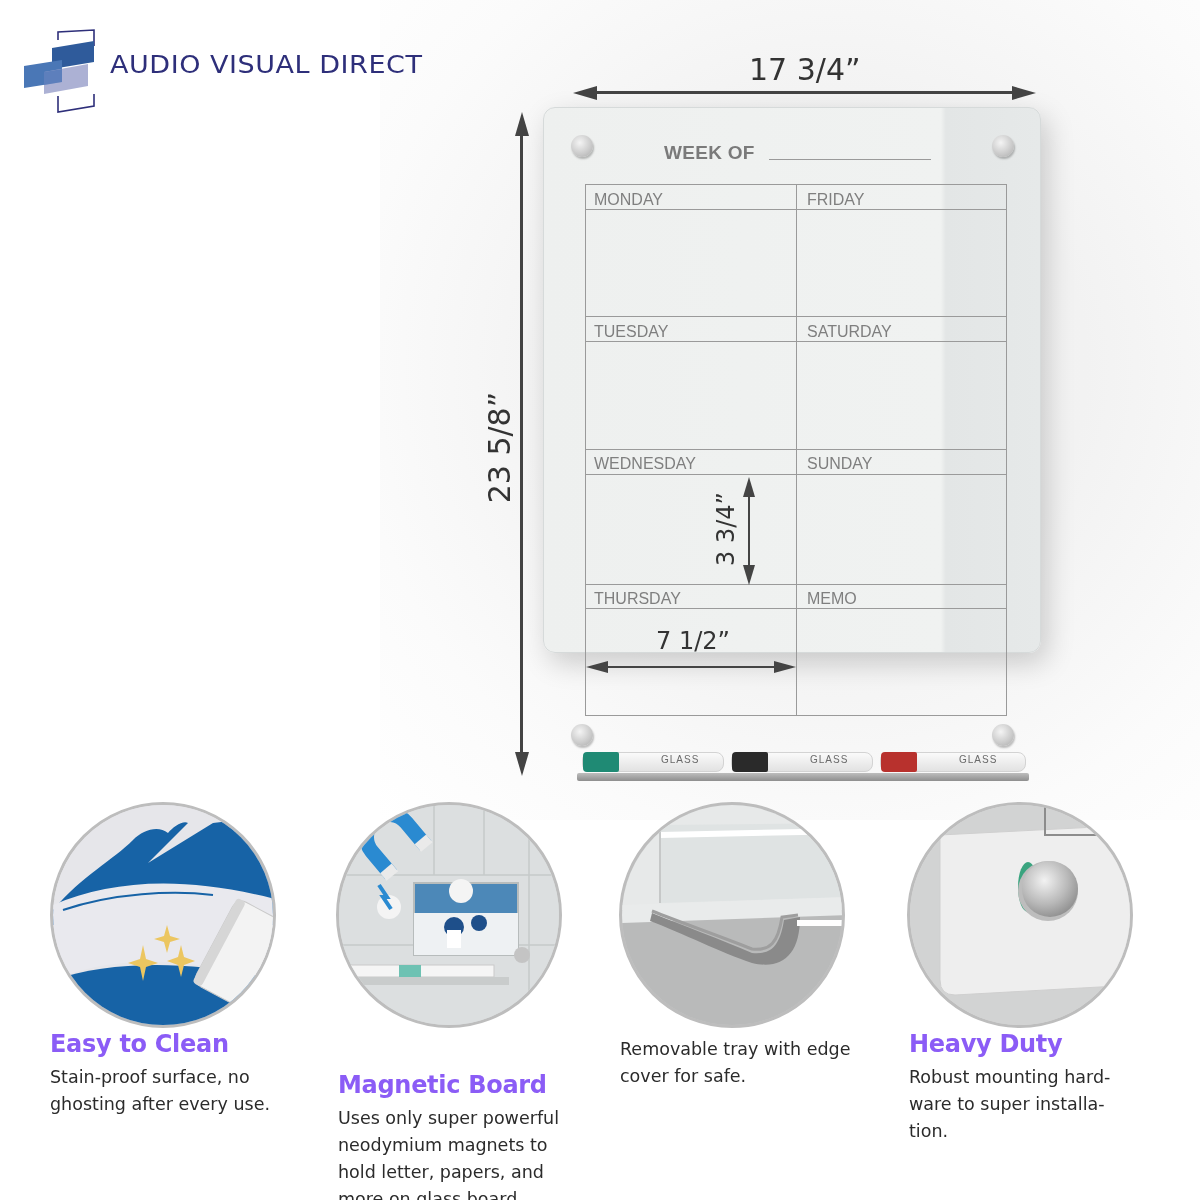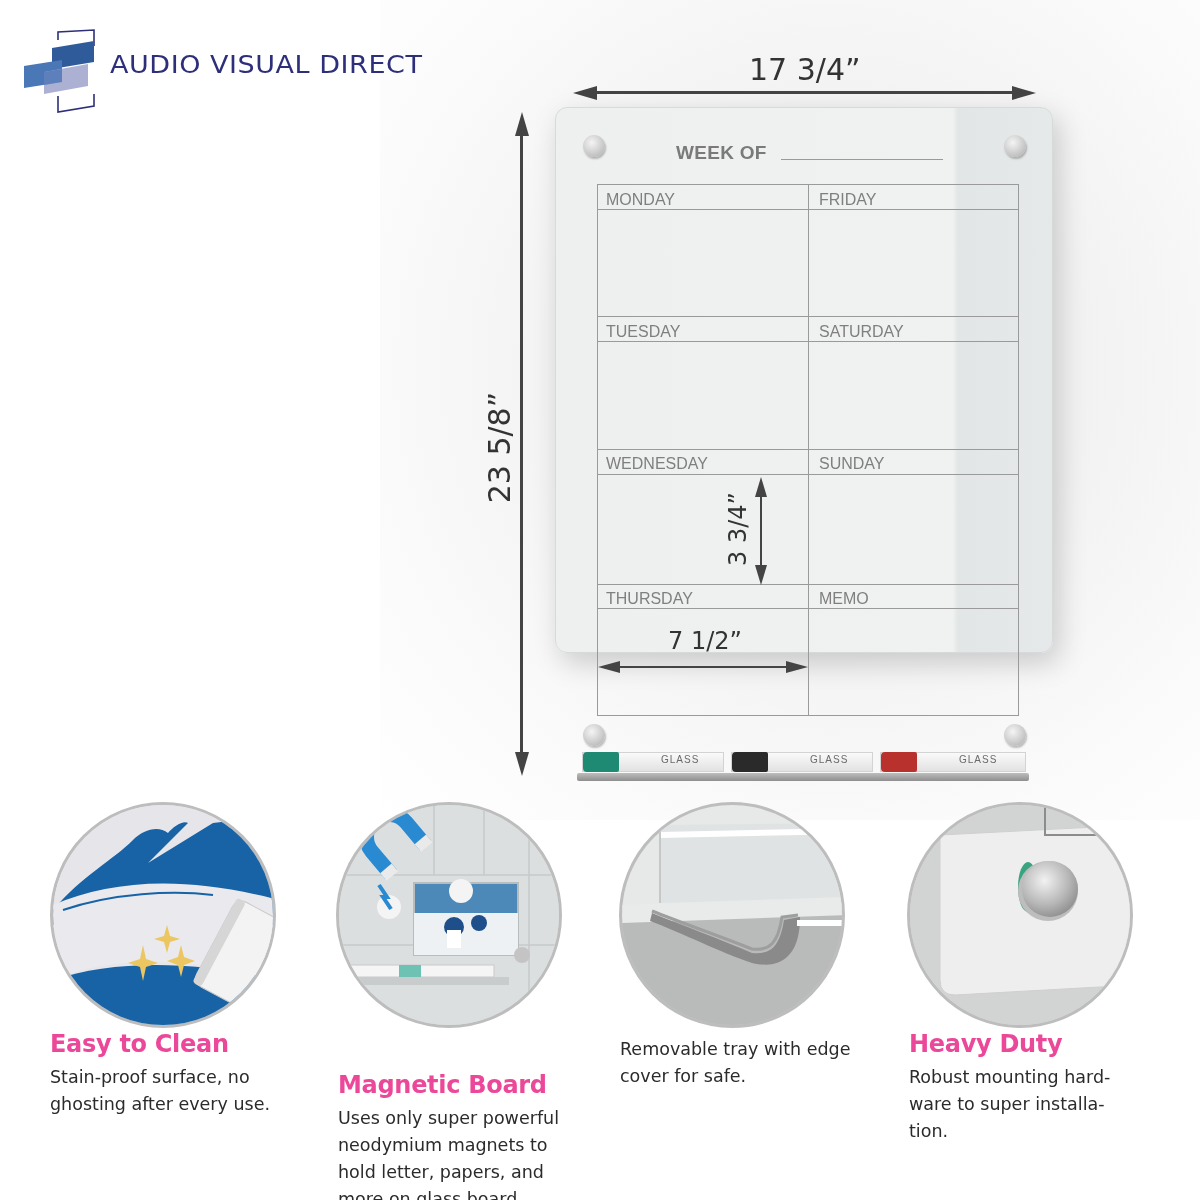--- a/index.html
+++ b/index.html
@@ -26,21 +26,21 @@
   .hline { position: absolute; height: 3px; background: #444; }
   .vline { position: absolute; width: 3px; background: #444; }
   .arrow-left, .arrow-right, .arrow-up, .arrow-down { position: absolute; width: 0; height: 0; }
   .arrow-left { border-top: 7px solid transparent; border-bottom: 7px solid transparent; border-right: 24px solid #444; }
   .arrow-right { border-top: 7px solid transparent; border-bottom: 7px solid transparent; border-left: 24px solid #444; }
   .arrow-up { border-left: 7px solid transparent; border-right: 7px solid transparent; border-bottom: 24px solid #444; }
   .arrow-down { border-left: 7px solid transparent; border-right: 7px solid transparent; border-top: 24px solid #444; }
 
   
   .board {
-    position: absolute; left: 555px; top: 107px; width: 498px; height: 546px;
+    position: absolute; left: 543px; top: 107px; width: 498px; height: 546px;
     border-radius: 12px; border: 1px solid #d6dada;
     background: linear-gradient(90deg, #eef0ef 0%, #f0f2f1 80%, #e3e6e6 81%, #e6e9e9 100%);
     box-shadow: 6px 10px 28px rgba(0,0,0,0.18);
   }
   .standoff {
     position: absolute; width: 22px; height: 22px; border-radius: 50%;
     background: radial-gradient(circle at 40% 35%, #f4f4f4 0%, #c9c9c9 60%, #a9a9a9 100%);
     box-shadow: 1px 2px 2px rgba(0,0,0,0.25);
   }
   .week-of {
@@ -60,37 +60,37 @@
   }
 
   .inner-dim { position: absolute; color: #333; font-family: "DejaVu Sans", sans-serif; font-size: 24px; white-space: nowrap; }
 
   
   .tray {
     position: absolute; left: 577px; top: 773px; width: 452px; height: 8px;
     background: linear-gradient(#bdbdbd, #8e8e8e); border-radius: 2px;
   }
   .marker {
-    position: absolute; top: 752px; height: 20px; border-radius: 0;
+    position: absolute; top: 752px; height: 20px; border-radius: 8px;
     background: linear-gradient(#fafafa, #e2e2e2); border: 1px solid #d3d3d3;
   }
   .marker-cap { position: absolute; left: 0; top: -1px; width: 36px; height: 20px; border-radius: 4px 2px 2px 4px; }
   .marker-brand {
     position: absolute; left: 78px; top: 1px; font-family: "Liberation Sans", sans-serif; font-size: 10px;
     color: #6a6a6a; letter-spacing: 1px;
   }
 
   
   .feature-circle {
     position: absolute; width: 226px; height: 226px; border-radius: 50%;
     border: 3px solid #bdbdbd; overflow: hidden;
   }
   .feature { position: absolute; top: 1030px; width: 250px; }
   .feature-title {
-    font-family: "DejaVu Sans", sans-serif; font-weight: bold; font-size: 24px; color: #ec4899; letter-spacing: -0.3px;
+    font-family: "DejaVu Sans", sans-serif; font-weight: bold; font-size: 24px; color: #8b5cf6; letter-spacing: -0.3px;
   }
   .feature-desc {
     margin-top: 6px; font-family: "DejaVu Sans", sans-serif; font-size: 17.5px; line-height: 27px; color: #2b2b2b;
   }
 </style>
 </head>
 <body>
 
 <div class="bg-glow"></div>
 

